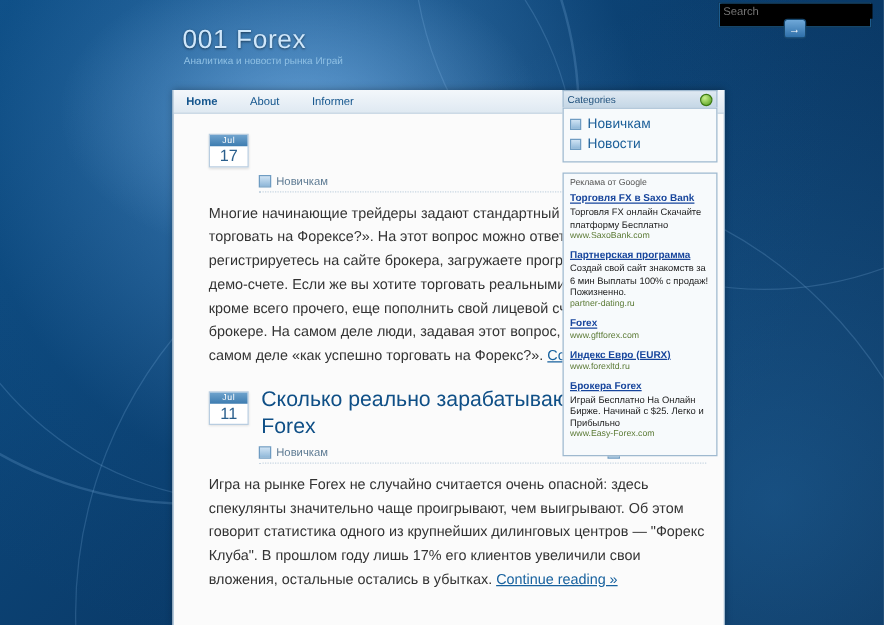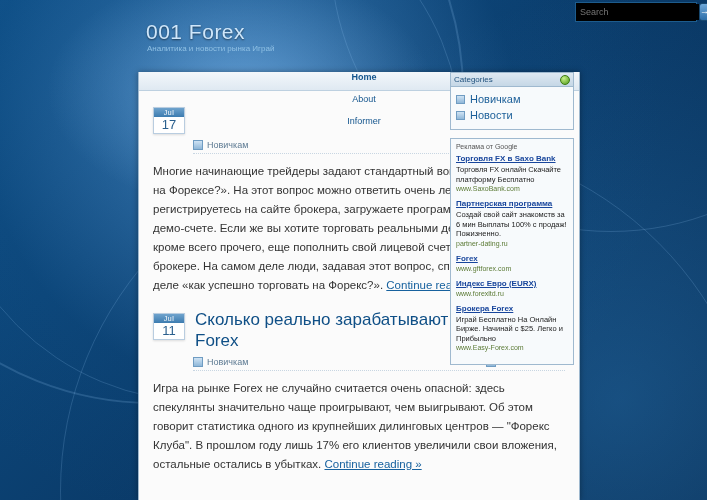--- a/index.html
+++ b/index.html
@@ -65,20 +65,21 @@
 
   
   #searchbox {
     position: absolute;
     right: 10px; top: 2px;
     width: 120px; height: 18px;
     background: #000;
     border: 1px solid #1d5c8d;
     display: flex;
     align-items: center;
+    flex-direction: column;
   }
   #searchbox input {
     flex: 1 1 auto;
     height: 14px;
     margin: 0 0 0 2px;
     background: #000;
     border: 0;
     outline: none;
     color: #9fb9cc;
     font-family: "Liberation Sans", sans-serif;
@@ -108,33 +109,32 @@
     border-right: 1px solid #9fb9cf;
     box-shadow: 0 0 6px rgba(0,0,0,0.35);
   }
   #navbar {
     height: 18px;
     background: linear-gradient(#f3f7fb, #dfe9f2);
     border-bottom: 1px solid #bdd0e0;
     display: flex;
     align-items: center;
     padding-left: 10px;
-    gap: 12px;
-    flex-direction: column;
+    gap: 26px;
   }
   #navbar a {
     font-size: 9px;
     color: #14558d;
     text-decoration: none;
     cursor: pointer;
   }
   #navbar a.first { font-weight: bold; }
 
   #posts {
-    padding: 12px 14px 0 14px;
+    padding: 12px 14px 0 28px;
     height: 398px;
     overflow: hidden;
   }
   .post { margin-bottom: 14px; }
   .post-head {
     display: flex;
     align-items: flex-start;
     gap: 10px;
   }
   .date-badge {

